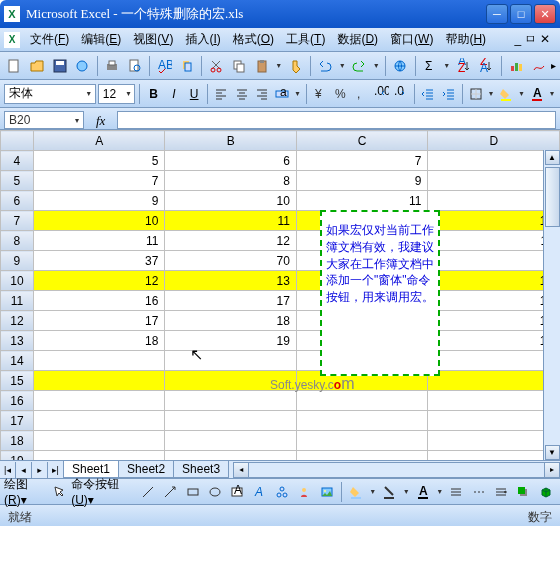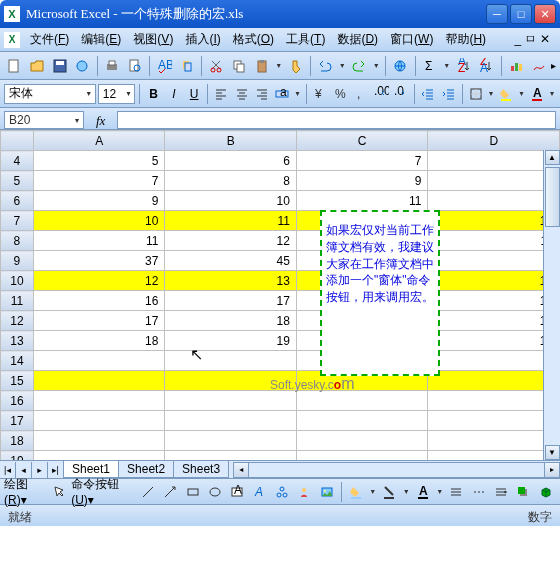--- a/index.html
+++ b/index.html
@@ -364,21 +364,21 @@
           <tr>
             <th class="rowh">8</th>
             <td>11</td>
             <td>12</td>
             <td></td>
             <td>11</td>
           </tr>
           <tr>
             <th class="rowh">9</th>
             <td>37</td>
-            <td>45</td>
+            <td>70</td>
             <td></td>
             <td></td>
           </tr>
           <tr>
             <th class="rowh">10</th>
             <td class="yel">12</td>
             <td class="yel">13</td>
             <td class="yel"></td>
             <td class="yel">12</td>
           </tr>

